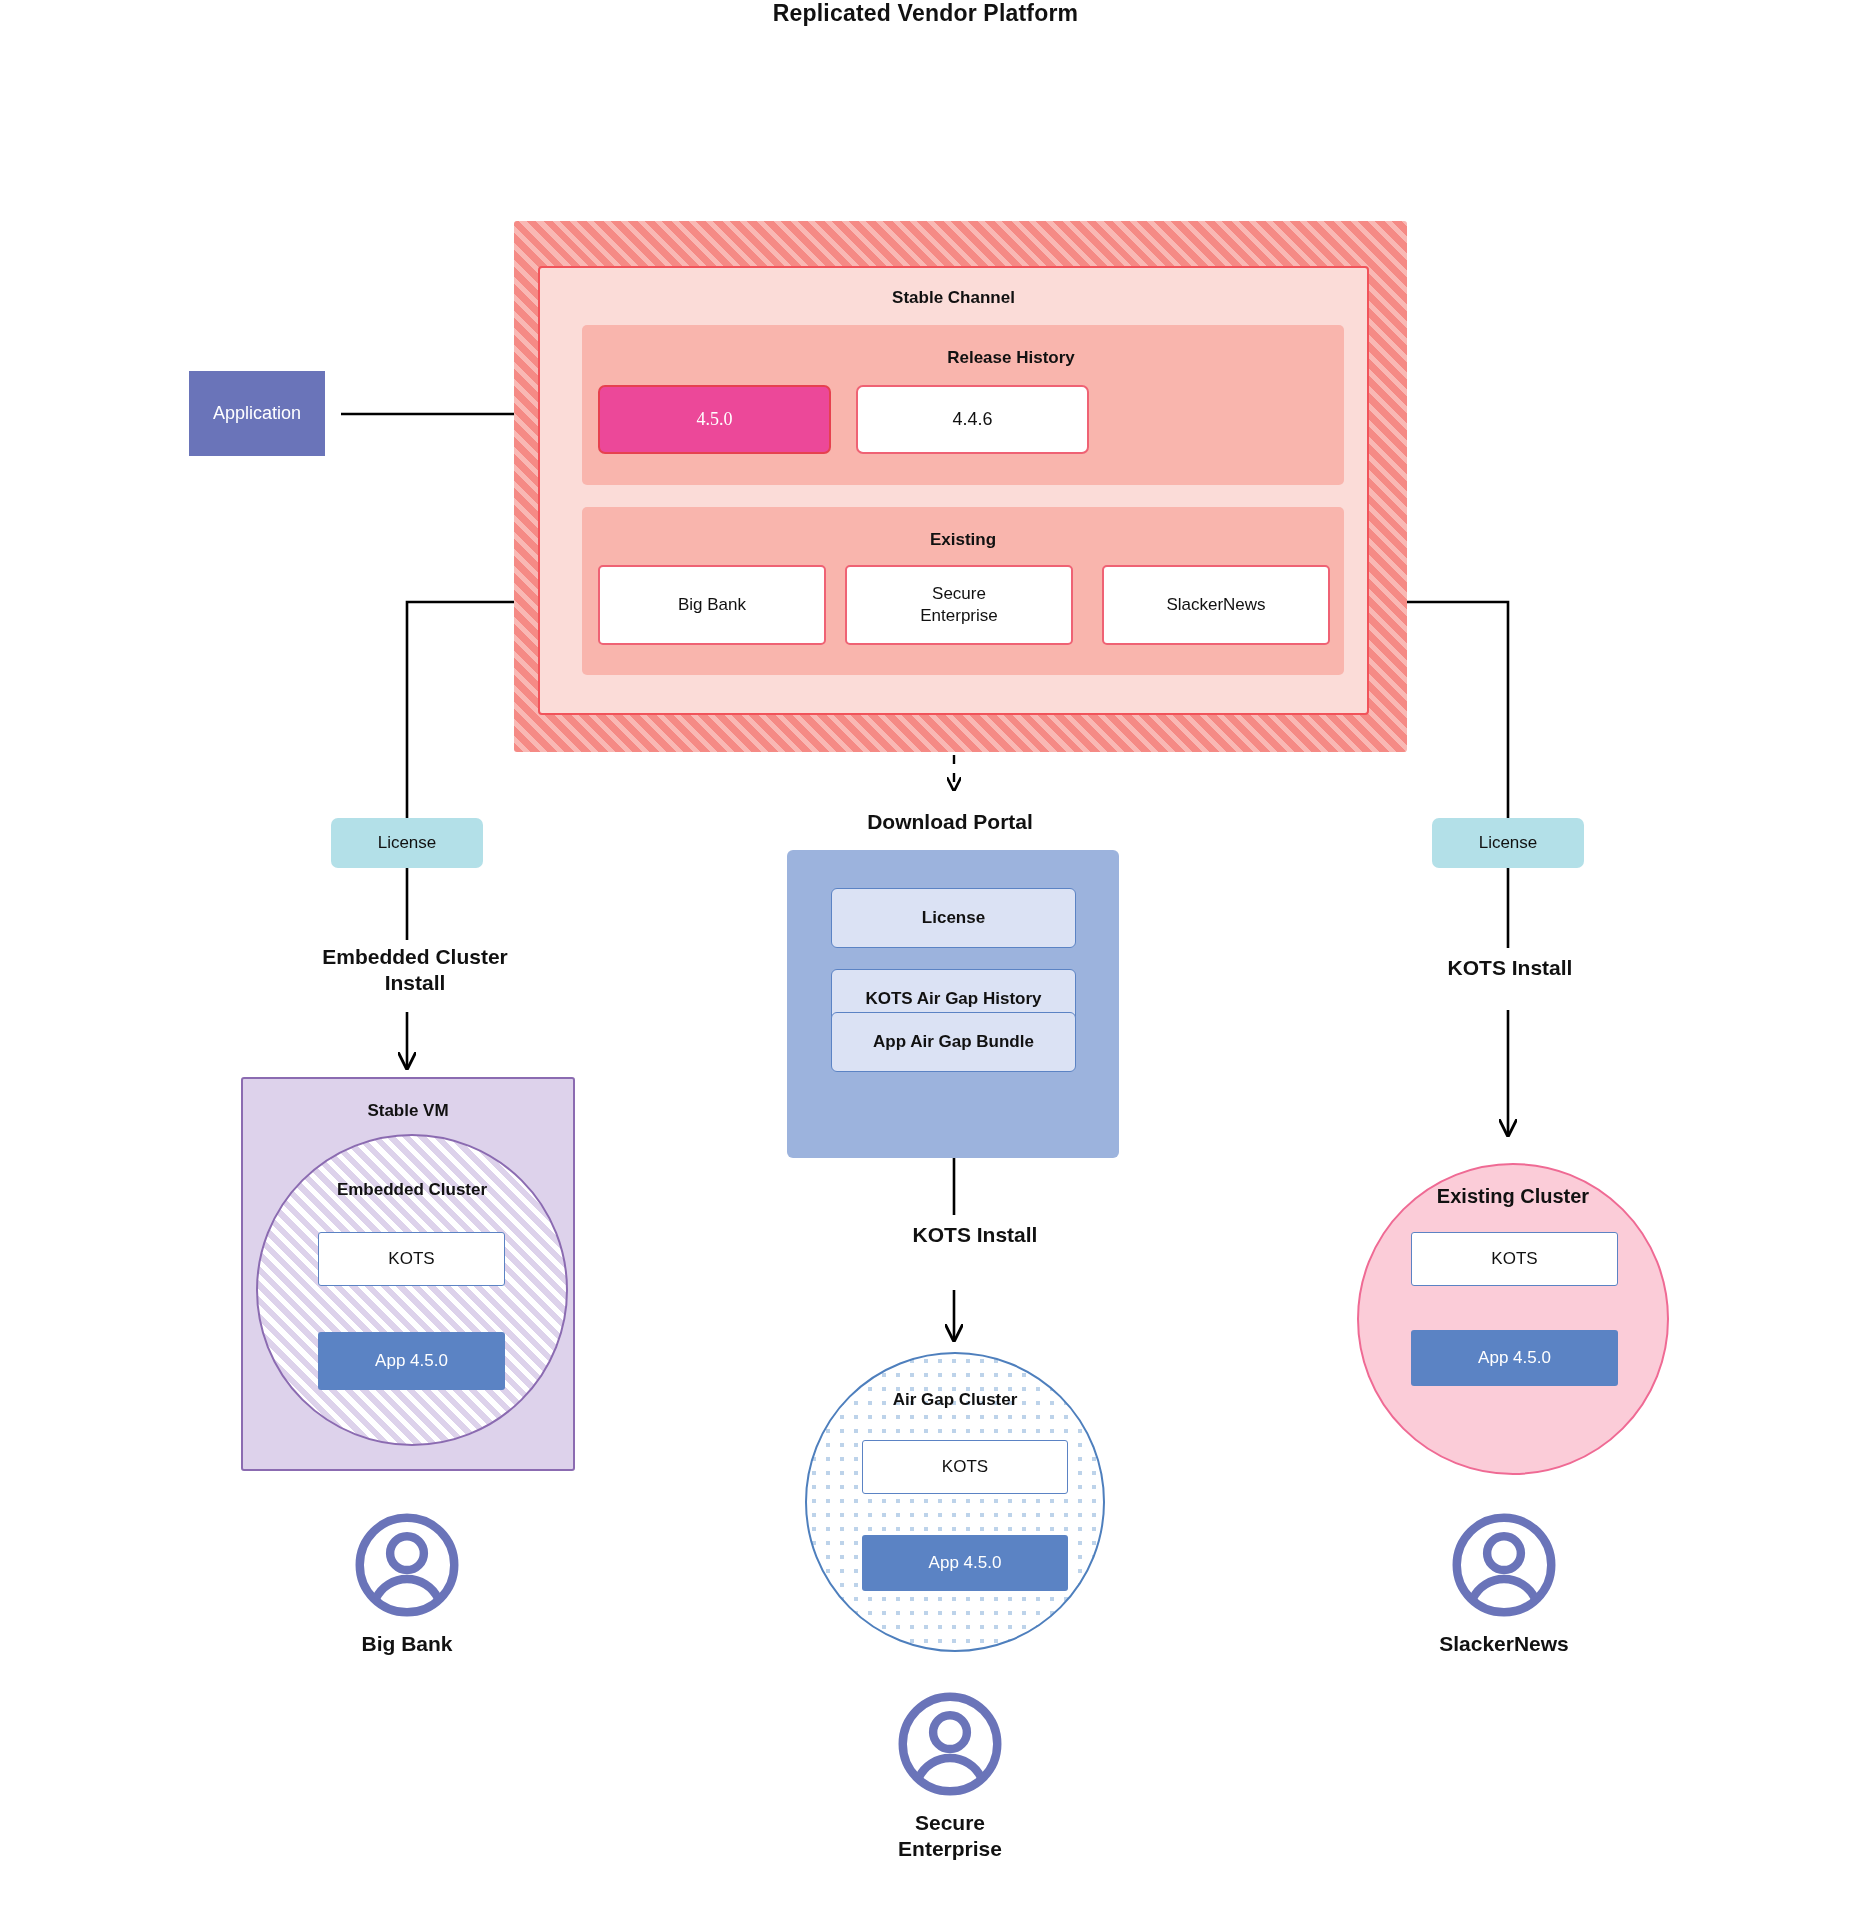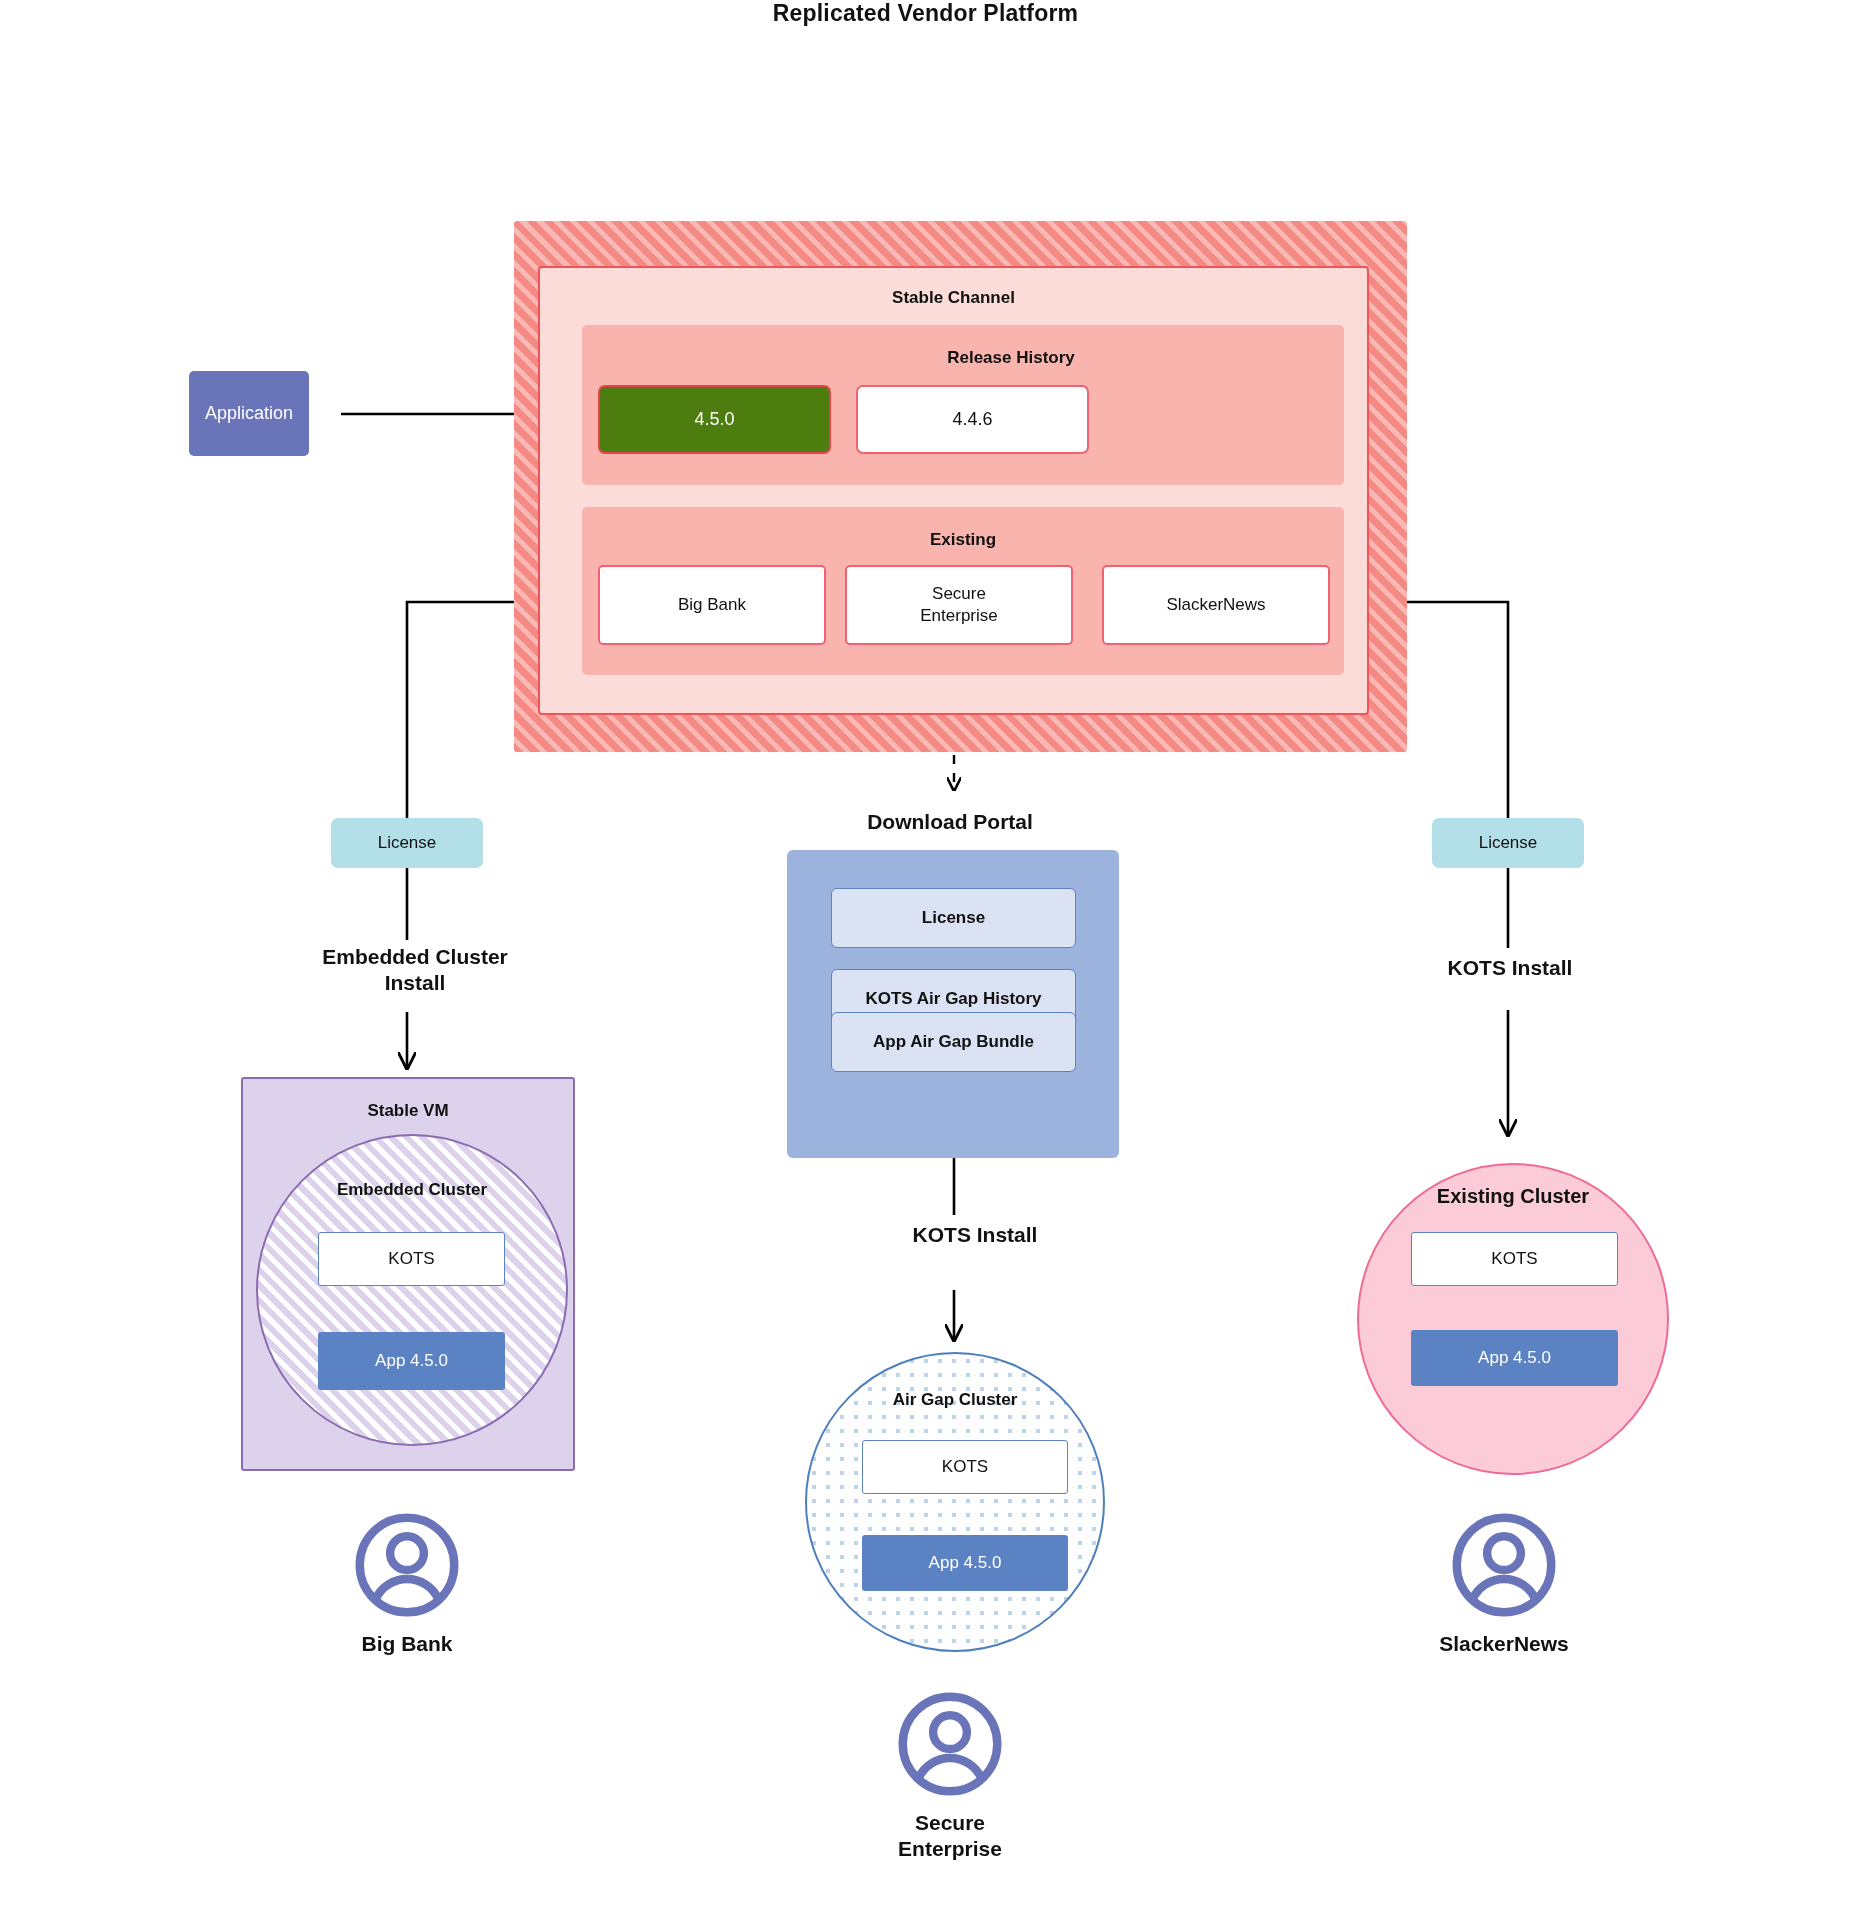--- a/index.html
+++ b/index.html
@@ -27,40 +27,40 @@
   #stable-channel-title{left:538px;top:288px;width:831px;font-size:17px;font-weight:600;}
 
   #release-history{
     left:582px;top:325px;width:762px;height:160px;
     background:#f9b5ad;border-radius:5px;
   }
   #release-history-title{left:582px;top:348px;width:762px;font-size:17px;font-weight:600;margin-left:48px;}
   .release-chip{
     top:385px;width:233px;height:69px;border-radius:7px;font-size:18px;
   }
-  .release-chip.current{left:598px;background:#4d7c0f;border:2px solid #e6414f;color:#ffffff;}
+  .release-chip.current{left:598px;background:#ec4899;border:2px solid #e6414f;color:#ffffff;font-family:Liberation Serif, serif;}
   .release-chip.past{left:856px;background:#ffffff;border:2px solid #ef6274;color:#111111;}
 
   #customers{
     left:582px;top:507px;width:762px;height:168px;
     background:#f9b5ad;border-radius:5px;
   }
   #customers-title{left:582px;top:530px;width:762px;font-size:17px;font-weight:600;}
   .customer-chip{
     top:565px;width:228px;height:80px;background:#ffffff;
     border:2px solid #ef6274;border-radius:5px;font-size:17px;line-height:1.3;
   }
   #customer-0{left:598px;}
   #customer-1{left:845px;}
   #customer-2{left:1102px;}
 
   
   #application-box{
-    left:189px;top:371px;width:120px;height:85px;
-    background:#6a74b9;border-radius:5px;color:#ffffff;font-size:18px;
+    left:189px;top:371px;width:136px;height:85px;
+    background:#6a74b9;border-radius:0;color:#ffffff;font-size:18px;
   }
 
   
   .license-chip{
     width:152px;height:50px;background:#b3e0e8;border-radius:7px;font-size:17px;
   }
   #license-left{left:331px;top:818px;}
   #license-right{left:1432px;top:818px;}
 
   

